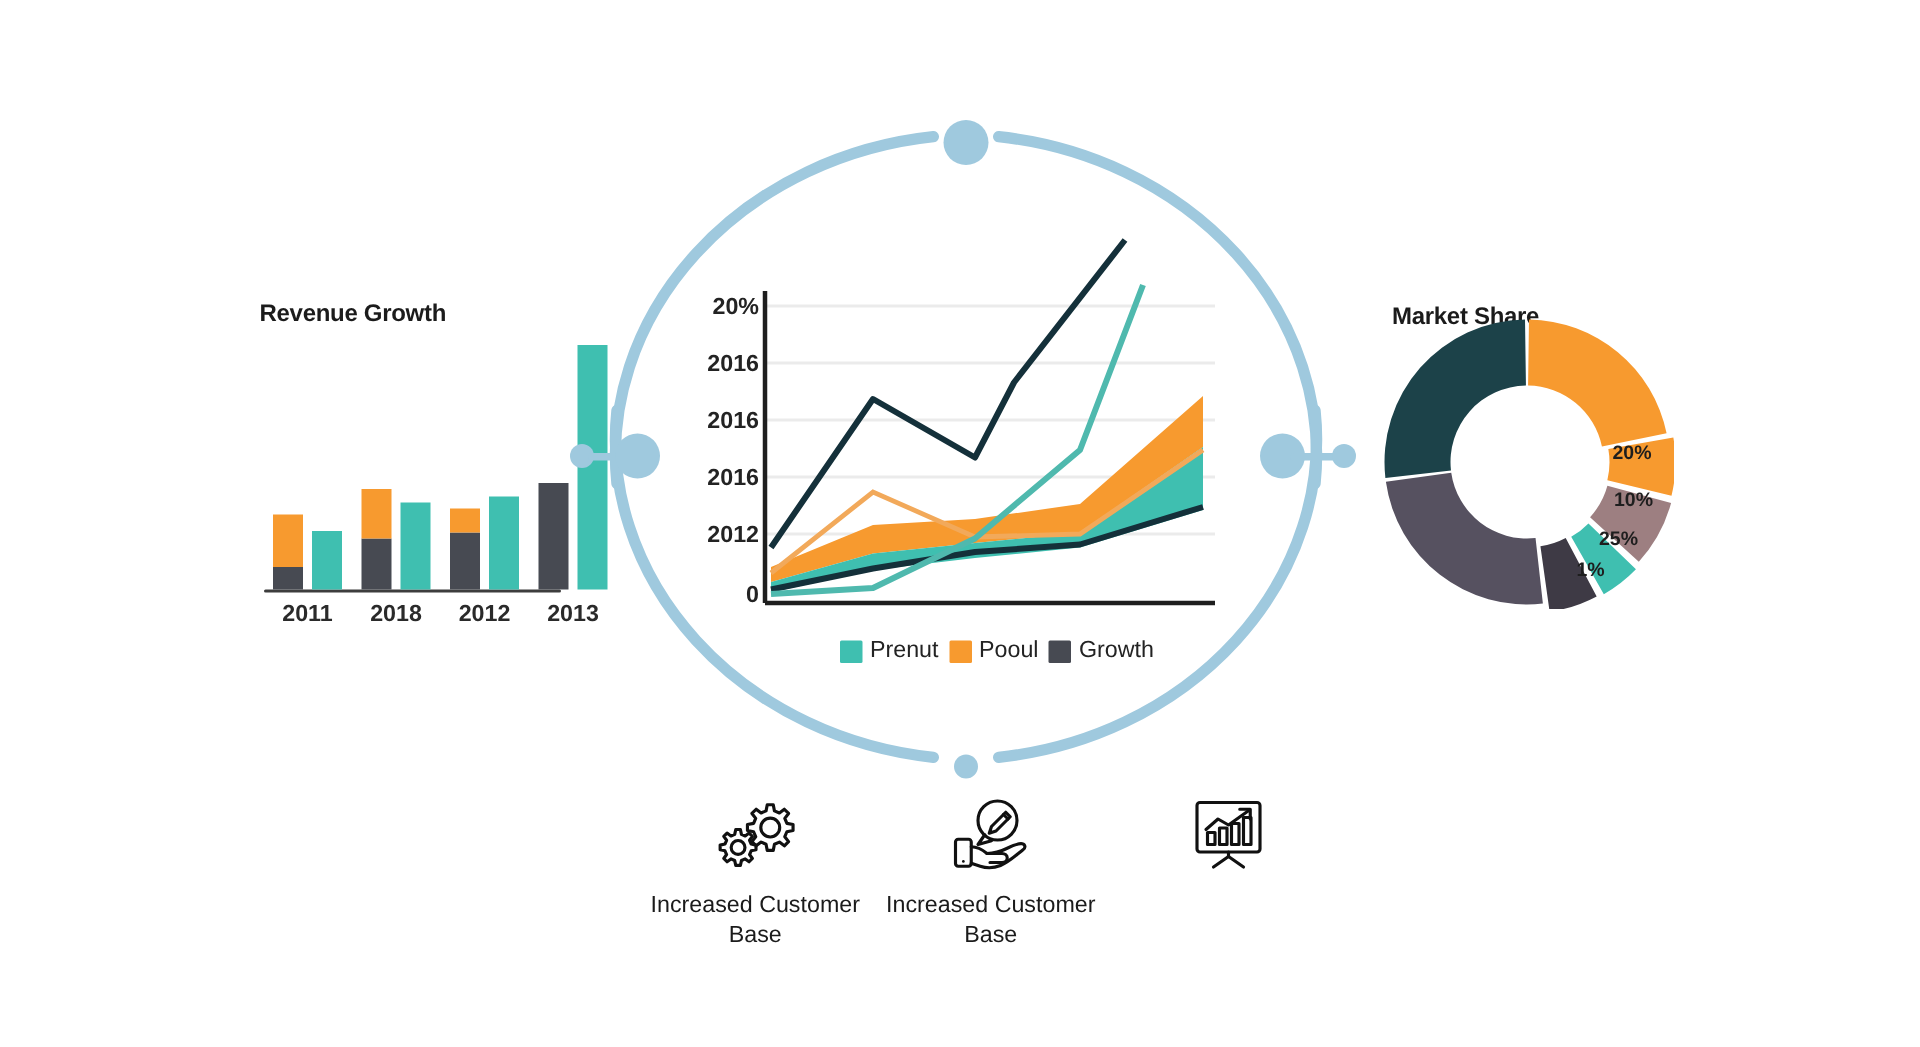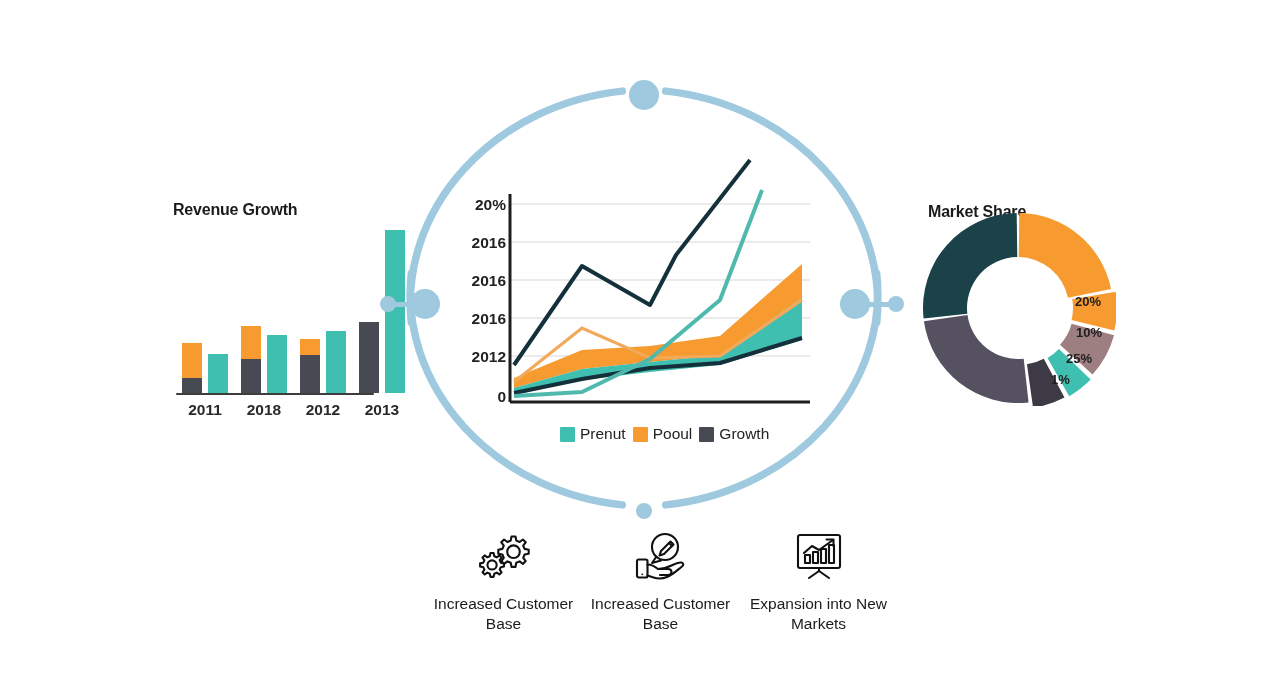--- a/index.html
+++ b/index.html
@@ -298,21 +298,20 @@
 
           <rect x="13" y="24" width="5" height="8"></rect>
           <rect x="21" y="21" width="5" height="11"></rect>
           <rect x="29" y="18" width="5" height="14"></rect>
           <rect x="37" y="14" width="5" height="18"></rect>
 
           <path d="M12 22 L20 15 L27 19 L41 9"></path>
           <path d="M34.5 8.5 L41.5 8.5 L41.5 15"></path>
         </svg>
       </div>
-      <div class="feature-label">Expansion into New Markets</div>
     </div>
 
   </div>
 
 <div class="donut-label" style="left: 1075px; top: 294px;">20%</div>
     <div class="donut-label" style="left: 1076px; top: 325px;">10%</div>
     <div class="donut-label" style="left: 1066px; top: 351px;">25%</div>
     <div class="donut-label" style="left: 1051px; top: 372px;">1%</div>
   </div>
 

